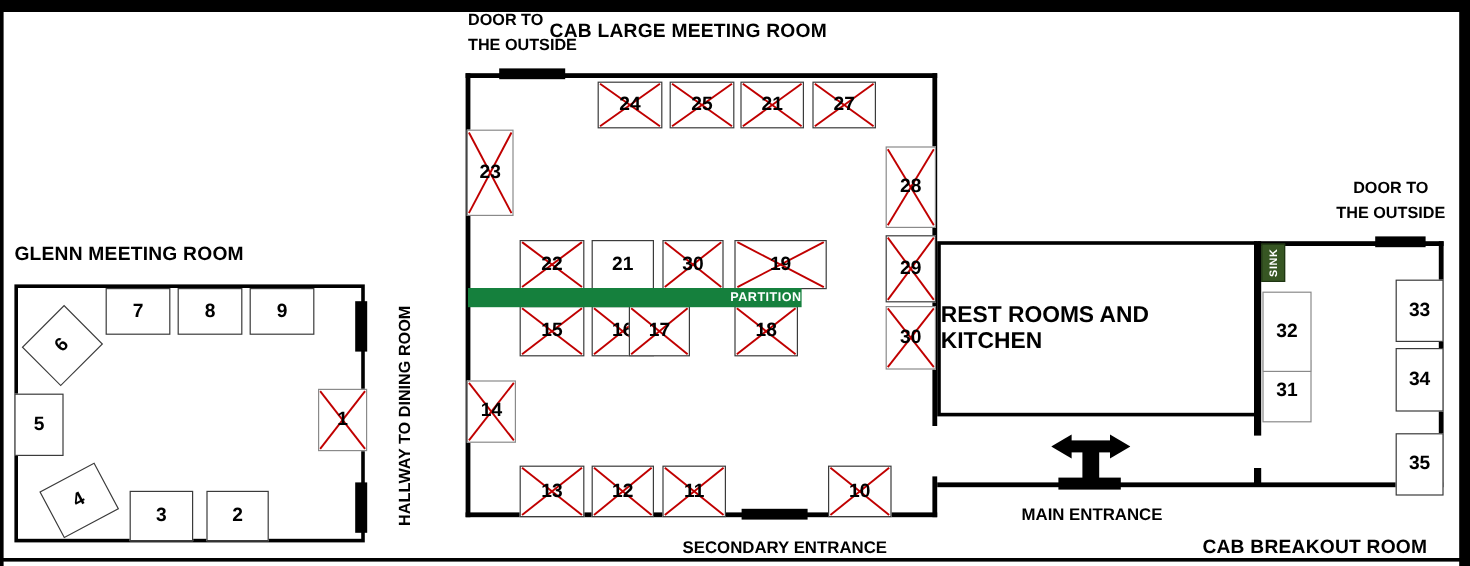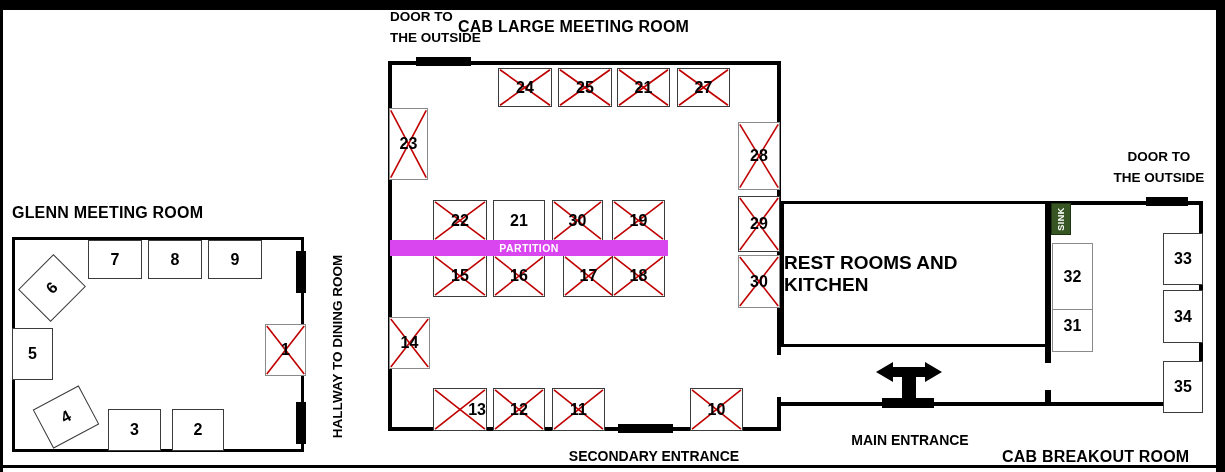--- a/index.html
+++ b/index.html
@@ -17,21 +17,21 @@
   .small{font-size:13.5px;line-height:21px;}
   .table{
     position:absolute;background:#fff;border:1.6px solid #3b3b3b;box-sizing:border-box;
     display:flex;align-items:center;justify-content:center;z-index:3;
   }
   .table.gray{border-color:#8a8a8a;}
   .table span{font-size:16px;font-weight:700;z-index:2;}
   .table svg{position:absolute;left:0;top:0;width:100%;height:100%;z-index:1;}
   .table svg line{stroke:var(--cross,#C00000);stroke-width:1.6;vector-effect:non-scaling-stroke;}
   .partition{
-    position:absolute;background:#d946ef;color:#fff;display:flex;align-items:center;justify-content:center;
+    position:absolute;background:#15803d;color:#fff;display:flex;align-items:center;justify-content:flex-end;
     font-size:10.5px;letter-spacing:.4px;z-index:4;
   }
   .sink{
     position:absolute;background:var(--sink,#375623);color:#fff;z-index:4;
     display:flex;align-items:center;justify-content:center;border:1px solid #1e3512;box-sizing:border-box;
   }
   .sink span{transform:rotate(-90deg);font-size:9px;letter-spacing:.5px;}
   .vlabel{position:absolute;transform:rotate(-90deg);font-size:13.5px;white-space:nowrap;text-align:center;}
   .center-box{display:flex;align-items:center;justify-content:center;}
 </style>
@@ -55,21 +55,21 @@
   </div>
 
   <div class="lbl small" style="left:1105px;top:146px;width:108px;text-align:center;">
     <div>DOOR TO</div>
     <div>THE OUTSIDE</div>
   </div>
 
   <div class="vlabel" style="left:222px;top:339px;width:230px;">HALLWAY TO DINING ROOM</div>
 
   <div class="lbl" style="left:544px;top:448px;width:220px;text-align:center;font-size:14px;">SECONDARY ENTRANCE</div>
-  <div class="lbl" style="left:820px;top:420px;width:180px;text-align:center;font-size:14px;margin-top:12px;">MAIN ENTRANCE</div>
+  <div class="lbl" style="left:820px;top:420px;width:180px;text-align:center;font-size:14px;">MAIN ENTRANCE</div>
 
   <div class="room" style="left:12px;top:237px;width:292px;height:215px;"></div>
   <div class="door" style="left:296px;top:251px;width:10px;height:42px;"></div>
   <div class="door" style="left:296px;top:402px;width:10px;height:42px;"></div>
 
   <div class="wall" style="left:388px;top:61px;width:393px;height:4px;"></div>
   <div class="wall" style="left:388px;top:61px;width:4px;height:370px;"></div>
   <div class="wall" style="left:388px;top:427px;width:393px;height:4px;"></div>
   <div class="wall" style="left:777px;top:61px;width:4px;height:294px;"></div>
   <div class="wall" style="left:777px;top:397px;width:4px;height:34px;"></div>
@@ -149,21 +149,21 @@
         </svg>
         <span>11</span>
       </div>
       <div class="table" style="left: 493px; top: 388px; width: 52px; height: 43px;">
         <svg viewBox="0 0 100 100" preserveAspectRatio="none">
           <line x1="2" y1="2" x2="98" y2="98"></line>
           <line x1="98" y1="2" x2="2" y2="98"></line>
         </svg>
         <span>12</span>
       </div>
-      <div class="table" style="left: 433px; top: 388px; width: 54px; height: 43px; justify-content: flex-end;">
+      <div class="table" style="left: 433px; top: 388px; width: 54px; height: 43px;">
         <svg viewBox="0 0 100 100" preserveAspectRatio="none">
           <line x1="2" y1="2" x2="98" y2="98"></line>
           <line x1="98" y1="2" x2="2" y2="98"></line>
         </svg>
         <span>13</span>
       </div>
       <div class="table gray" style="left: 389px; top: 317px; width: 41px; height: 52px;">
         <svg viewBox="0 0 100 100" preserveAspectRatio="none">
           <line x1="2" y1="2" x2="98" y2="98"></line>
           <line x1="98" y1="2" x2="2" y2="98"></line>
@@ -177,35 +177,35 @@
         </svg>
         <span>15</span>
       </div>
       <div class="table" style="left: 493px; top: 255px; width: 52px; height: 42px;">
         <svg viewBox="0 0 100 100" preserveAspectRatio="none">
           <line x1="2" y1="2" x2="98" y2="98"></line>
           <line x1="98" y1="2" x2="2" y2="98"></line>
         </svg>
         <span>16</span>
       </div>
-      <div class="table" style="left: 563px; top: 255px; width: 51px; height: 42px;">
+      <div class="table" style="left: 524px; top: 255px; width: 51px; height: 42px;">
         <svg viewBox="0 0 100 100" preserveAspectRatio="none">
           <line x1="2" y1="2" x2="98" y2="98"></line>
           <line x1="98" y1="2" x2="2" y2="98"></line>
         </svg>
         <span>17</span>
       </div>
       <div class="table" style="left: 612px; top: 255px; width: 53px; height: 42px;">
         <svg viewBox="0 0 100 100" preserveAspectRatio="none">
           <line x1="2" y1="2" x2="98" y2="98"></line>
           <line x1="98" y1="2" x2="2" y2="98"></line>
         </svg>
         <span>18</span>
       </div>
-      <div class="table" style="left: 612px; top: 200px; width: 53px; height: 41px;">
+      <div class="table" style="left: 612px; top: 200px; width: 77px; height: 41px;">
         <svg viewBox="0 0 100 100" preserveAspectRatio="none">
           <line x1="2" y1="2" x2="98" y2="98"></line>
           <line x1="98" y1="2" x2="2" y2="98"></line>
         </svg>
         <span>19</span>
       </div>
       <div class="table" style="left: 552px; top: 200px; width: 51px; height: 41px;">
         <svg viewBox="0 0 100 100" preserveAspectRatio="none">
           <line x1="2" y1="2" x2="98" y2="98"></line>
           <line x1="98" y1="2" x2="2" y2="98"></line>

